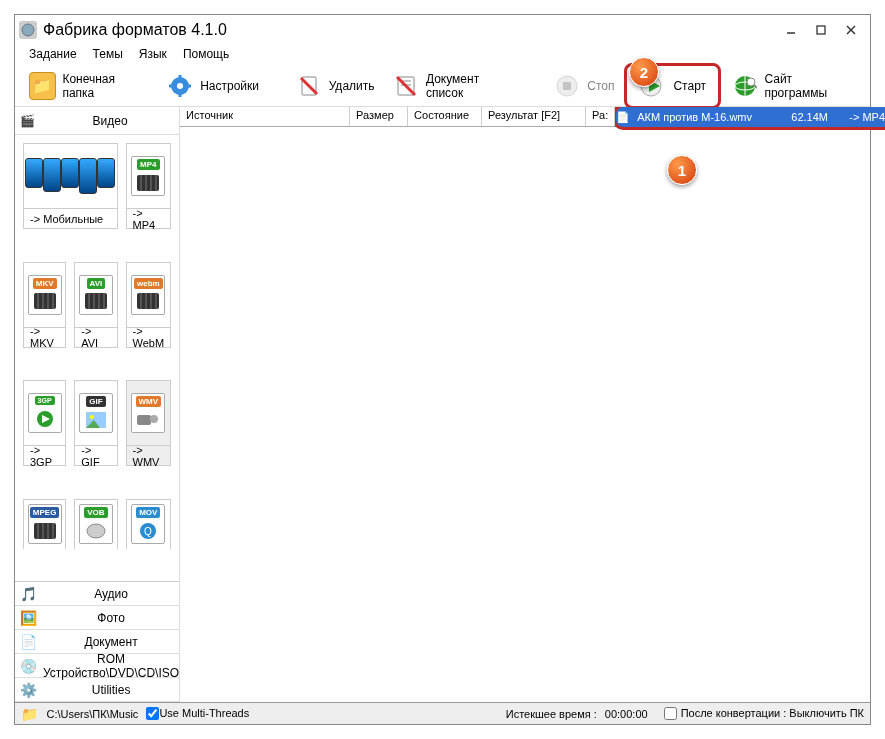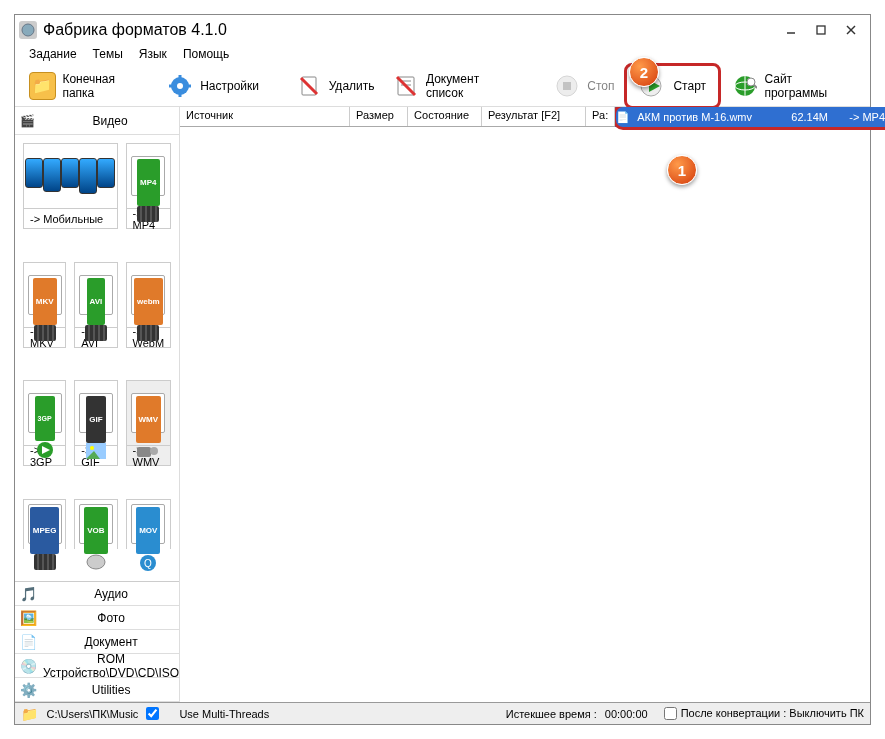--- a/index.html
+++ b/index.html
@@ -36,21 +36,21 @@
 .lhead .ltxt { flex: 1; text-align: center; font-size: 12px; }
 
 
 .grid { flex: 1; overflow: auto; padding: 8px; display: grid; grid-template-columns: repeat(3, 1fr); gap: 8px; }
 .tile { border: 1px solid #ccc; height: 86px; display: flex; flex-direction: column; cursor: pointer; }
 .tile .tpic { flex: 1; display: flex; align-items: center; justify-content: center; gap: 2px; }
 .tile .tlbl { height: 20px; border-top: 1px solid #ccc; display: flex; align-items: center; padding: 0 6px; font-size: 11px; }
 .tile.wide { grid-column: span 2; }
 .tile.sel { background: #eee; }
 .fmt-icon { width: 34px; height: 40px; background: #fff; border: 1px solid #aaa; border-radius: 2px; position: relative; display: flex; flex-direction: column; align-items: center; justify-content: flex-start; }
-.fmt-icon .tag { font-size: 8px; font-weight: bold; color: #fff; padding: 19px 3px; border-radius: 2px; margin-top: 2px; }
+.fmt-icon .tag { font-size: 8px; font-weight: bold; color: #fff; padding: 1px 3px; border-radius: 2px; margin-top: 2px; }
 .fmt-icon .body { flex: 1; display: flex; align-items: center; justify-content: center; }
 .fmt-icon .reel { width: 22px; height: 16px; background: repeating-linear-gradient(90deg,#333 0 3px,#555 3px 5px); border-radius: 2px; }
 .mobile-cluster { display: flex; gap: -4px; }
 .mobile { width: 18px; height: 30px; border-radius: 3px; border: 1px solid #333; background: linear-gradient(#3af,#048); }
 
 
 .cattabs { border-top: 1px solid #ccc; }
 .ctab { height: 24px; display: flex; align-items: center; border-bottom: 1px solid #ddd; cursor: pointer; }
 .ctab .cicon { width: 28px; text-align: center; font-size: 14px; }
 .ctab .clbl { flex: 1; text-align: center; }
@@ -389,21 +389,21 @@
       </div>
       <div class="hscroll">
           <div class="thumb"></div>
         </div>
     </div>
   </div>
 
   <div class="status">
     <span class="folder-icon">📁</span>
     <span>C:\Users\ПК\Music</span>
-    <label style="display:flex;align-items:center;gap:20px">
+    <label style="display:flex;gap:0">
       <input type="checkbox" checked="" style="">
       <span>Use Multi-Threads</span>
     </label>
     <span class="spacer"></span>
     <span>Истекшее время : </span>
     <span>00:00:00</span>
     <label style="display:flex;align-items:flex-start;gap:4px;margin-left:8px">
       <input type="checkbox" style="">
       <span>После конвертации : Выключить ПК</span>
     </label>

